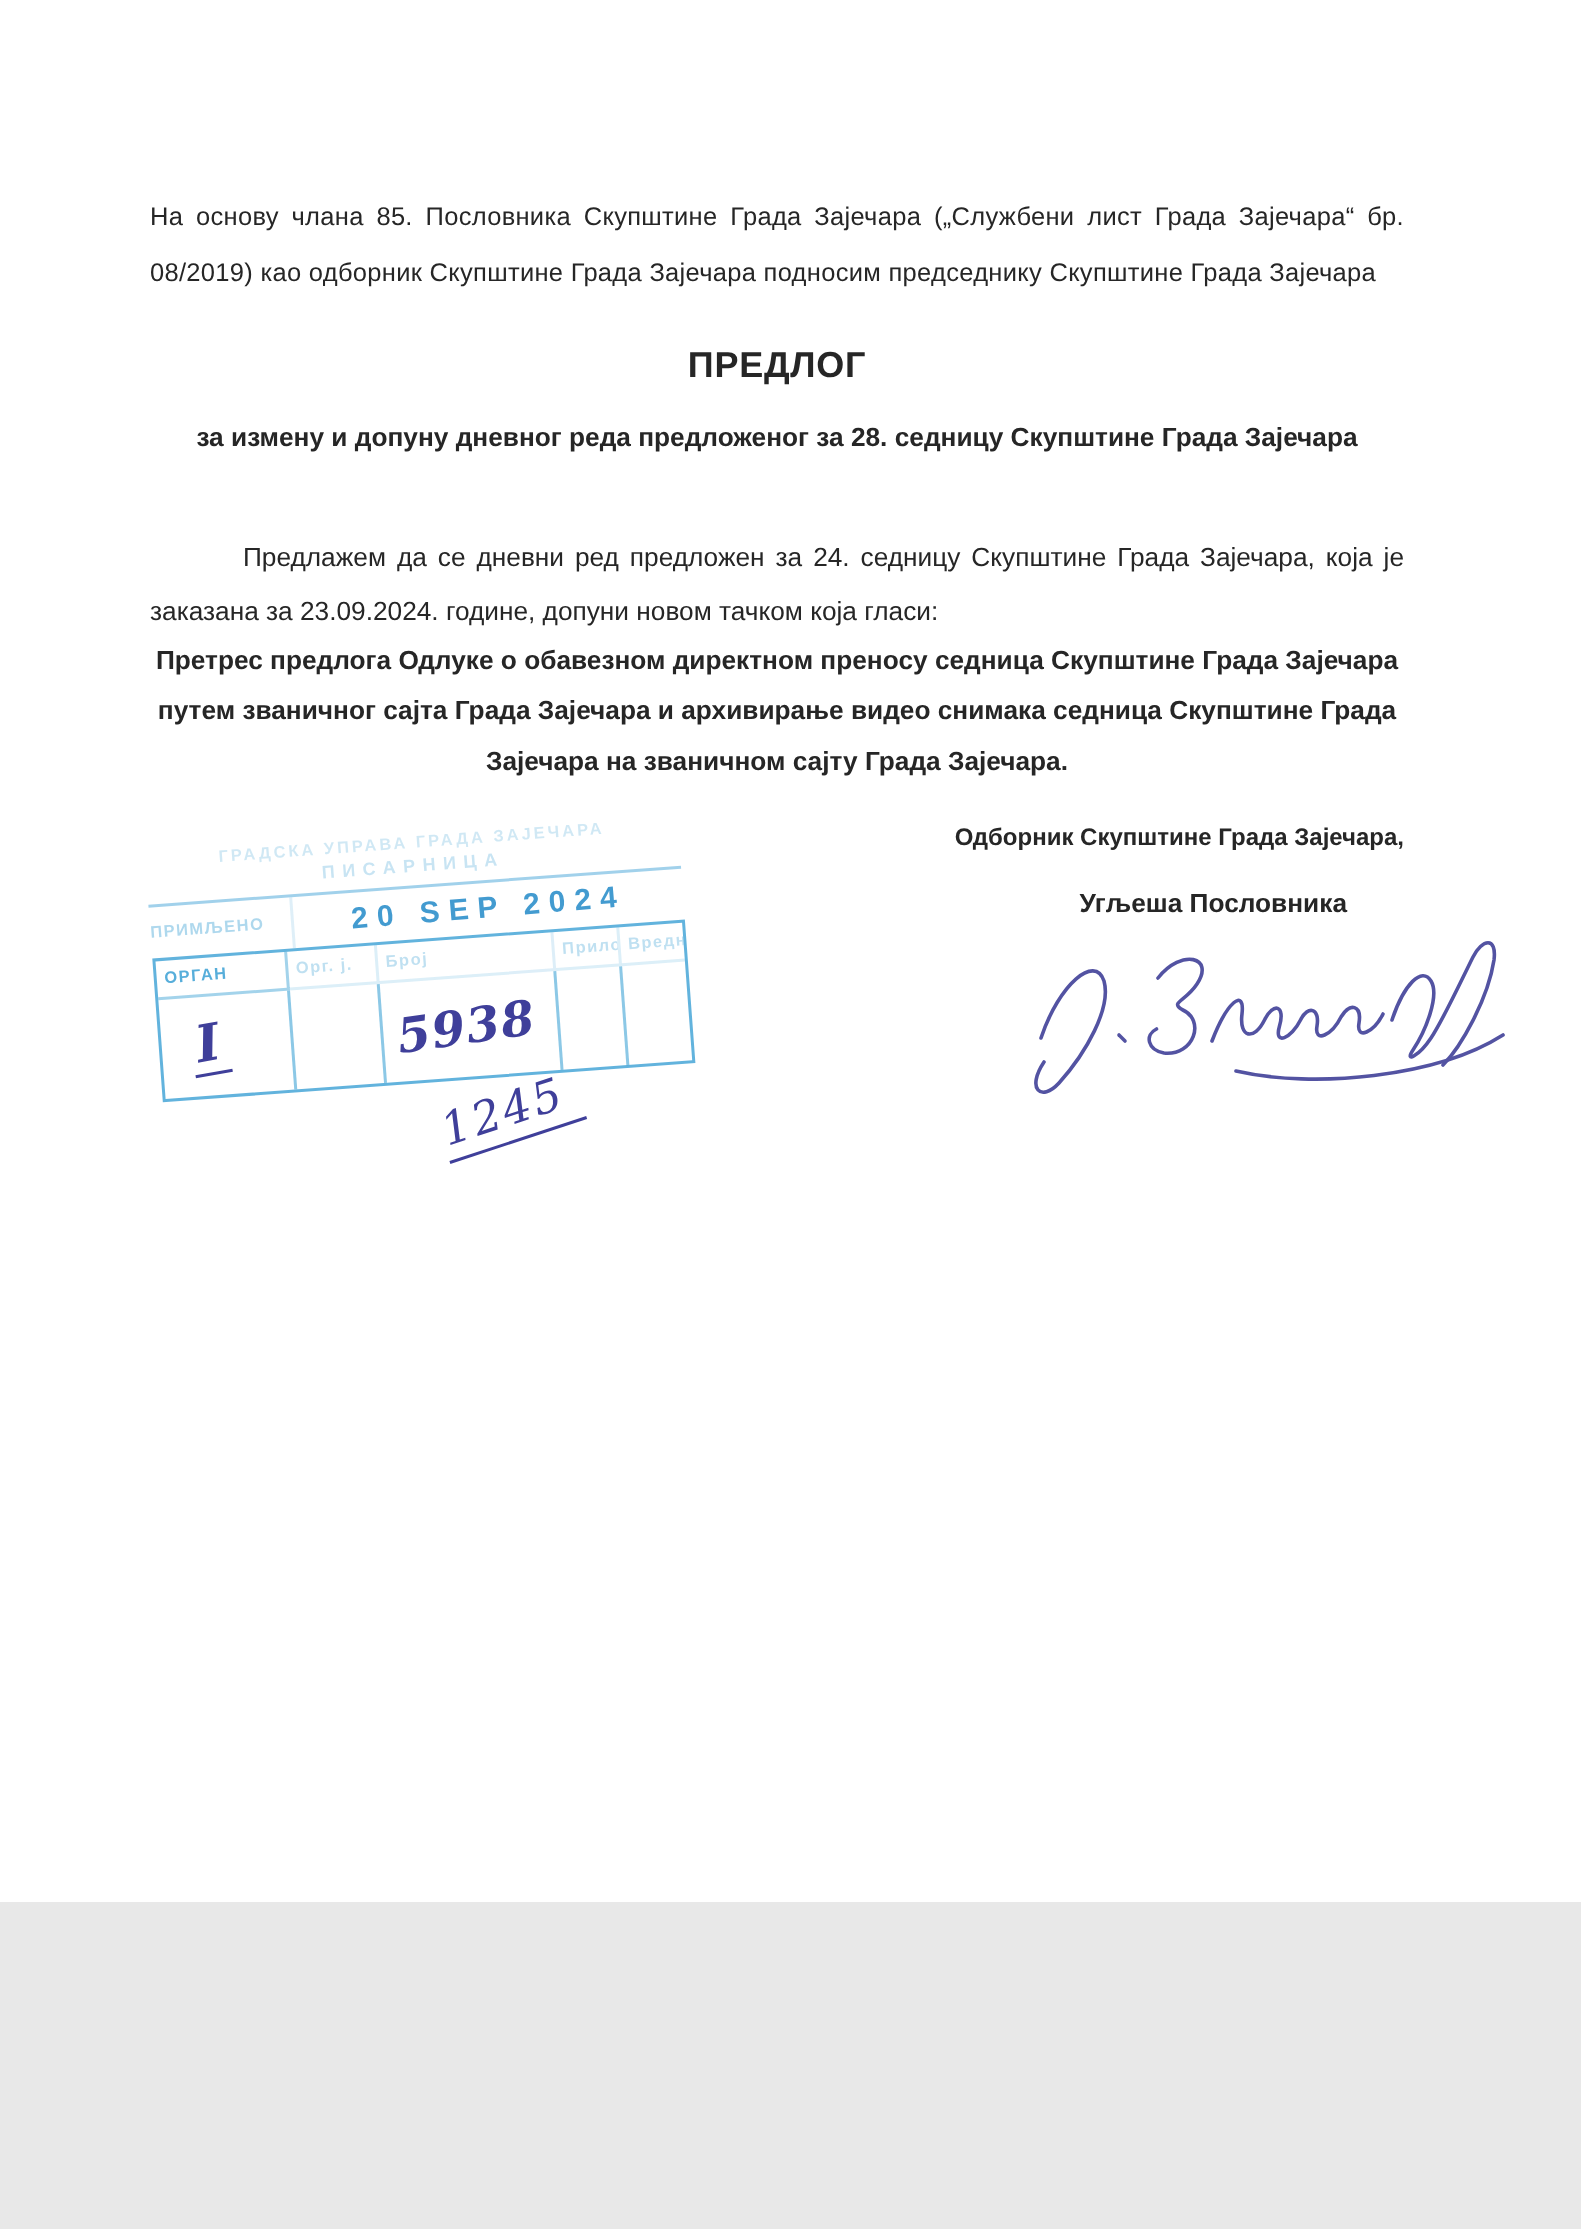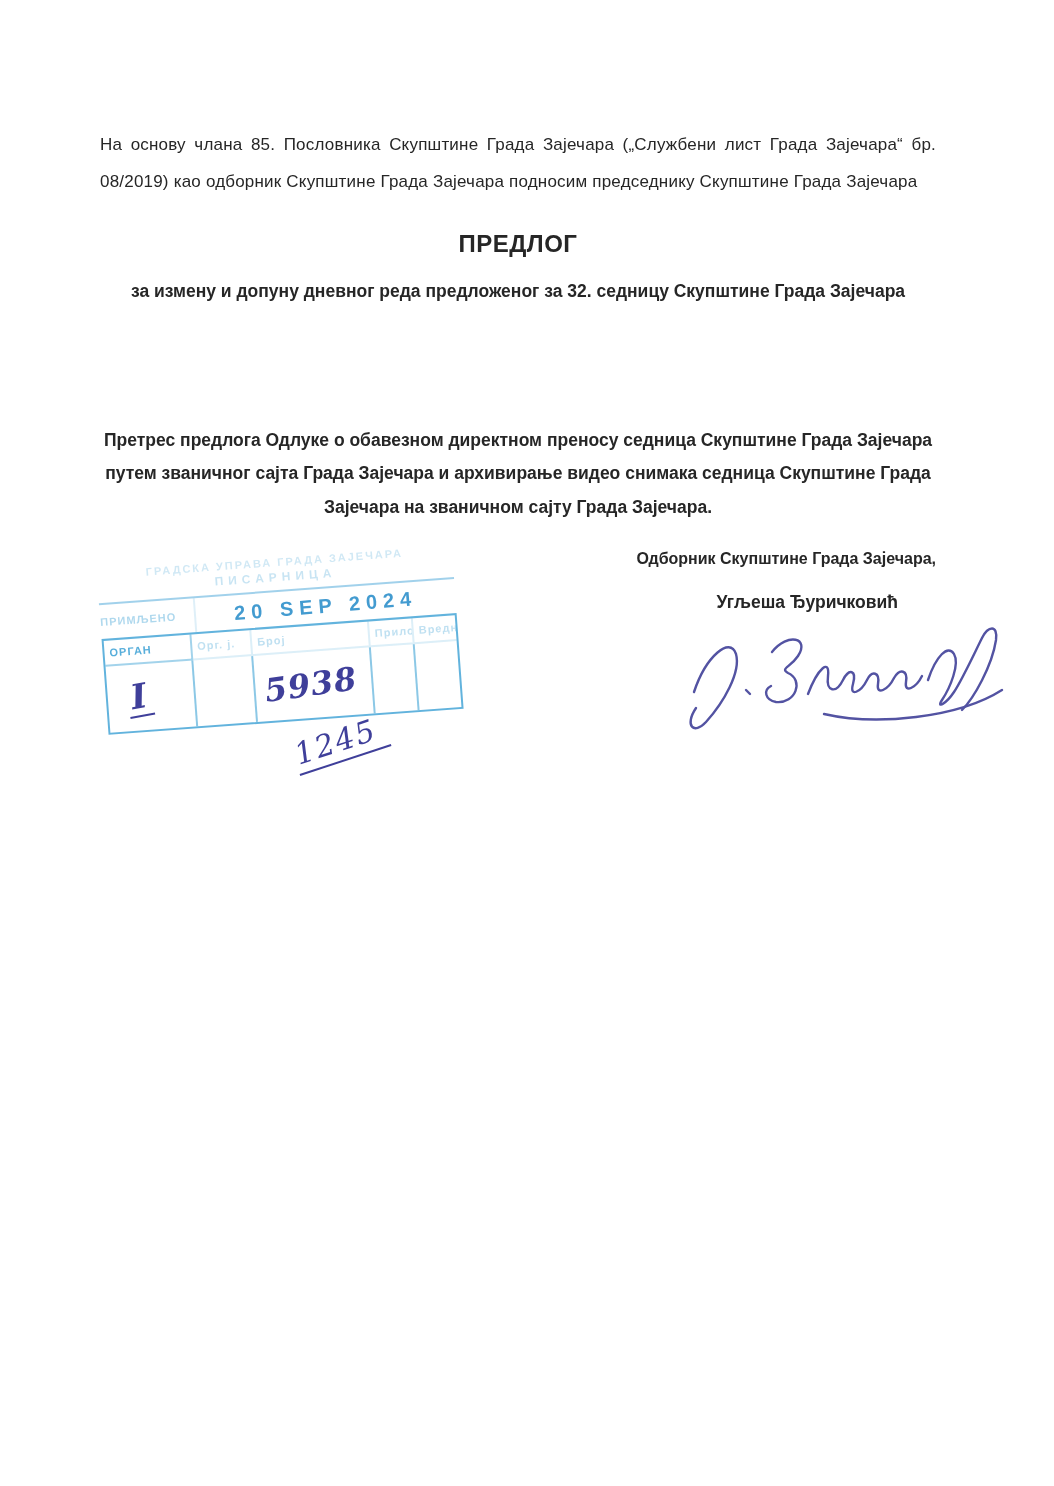--- a/index.html
+++ b/index.html
@@ -1,19 +1,19 @@
 <!DOCTYPE html>
 <html lang="sr"><head>
 <meta charset="utf-8">
 <style>
   * { margin:0; padding:0; box-sizing:border-box; }
   html,body { background:#e8e8e8; }
   .page {
     position:relative;
-    width:1054px; height:1486px;
+    width:1054px; height:1268px;
     margin:0 auto;
     background:#ffffff;
     font-family:"Liberation Sans", sans-serif;
     color:#262626;
     overflow:hidden;
   }
   .block { position:absolute; left:100px; width:836px; }
 
   .intro    { top:126px; font-size:17px; line-height:2.2; text-align:justify; font-weight:400; letter-spacing:.2px; }
   .doc-title{ top:230px; font-size:24px; font-weight:700; text-align:center; letter-spacing:.5px; }
@@ -80,28 +80,29 @@
 </style>
 </head>
 <body>
 
 <div class="page">
 
   <p class="block intro">На основу члана 85. Пословника Скупштине Града Зајечара („Службени лист Града Зајечара“ бр. 08/2019) као одборник Скупштине Града Зајечара подносим председнику Скупштине Града Зајечара</p>
 
   <h1 class="block doc-title">ПРЕДЛОГ</h1>
 
-  <p class="block subtitle">за измену и допуну дневног реда предложеног за 32. седницу Скупштине Града Зајечара</p>
+  <p class="block subtitle">за измену и допуну дневног реда предложеног за 28. седницу Скупштине Града Зајечара</p>
 
+  <p class="block body-par">Предлажем да се дневни ред предложен за 24. седницу Скупштине Града Зајечара, која је заказана за 23.09.2024. године, допуни новом тачком која гласи:</p>
 
   <p class="block proposal">Претрес предлога Одлуке о обавезном директном преносу седница Скупштине Града Зајечара путем званичног сајта Града Зајечара и архивирање видео снимака седница Скупштине Града Зајечара на званичном сајту Града Зајечара.</p>
 
   <p class="block signer-role">Одборник Скупштине Града Зајечара,</p>
 
-  <p class="block signer-name">Угљеша Ђуричковић</p>
+  <p class="block signer-name">Угљеша Пословника</p>
 
   <div class="stamp">
     <div class="org1">ГРАДСКА УПРАВА ГРАДА ЗАЈЕЧАРА</div>
     <div class="org2">ПИСАРНИЦА</div>
     <div class="date-row">
       <div class="received">ПРИМЉЕНО</div>
       <div class="date">20 SEP 2024</div>
     </div>
     <div class="grid">
       <div class="cell h-organ">ОРГАН</div>

